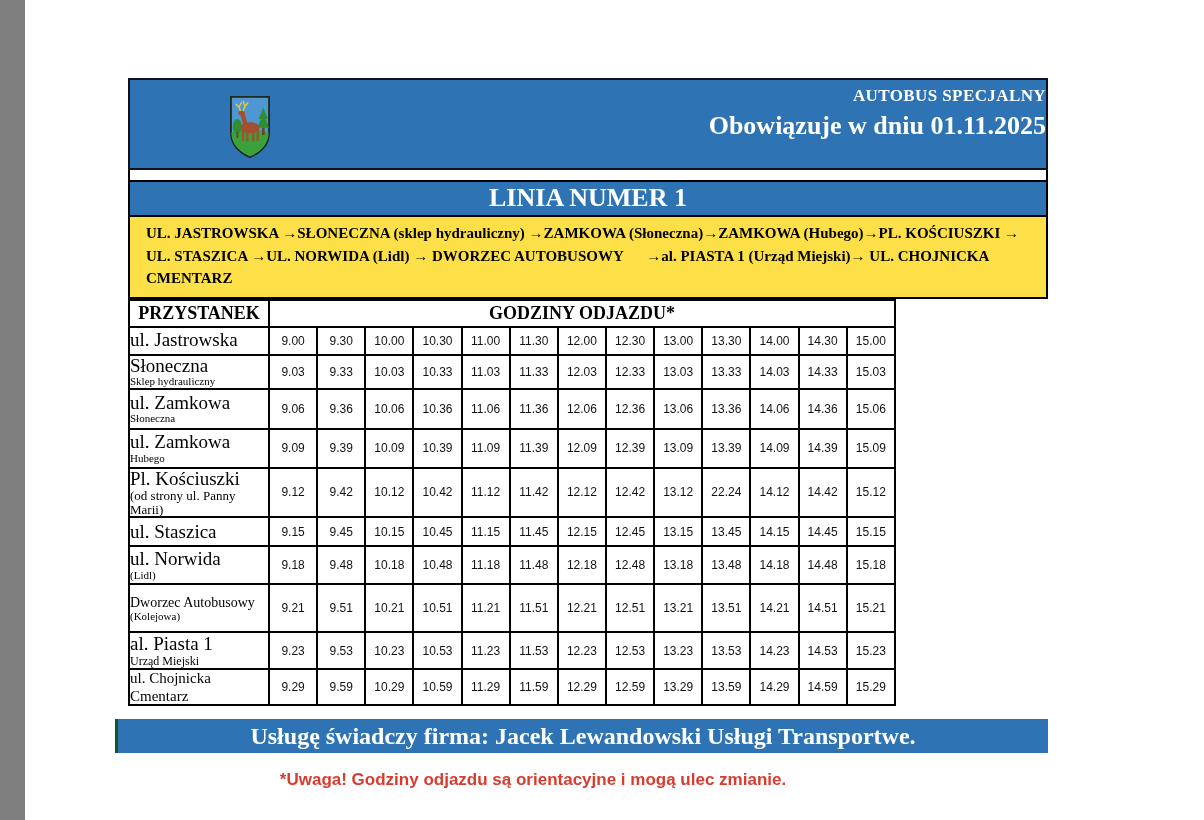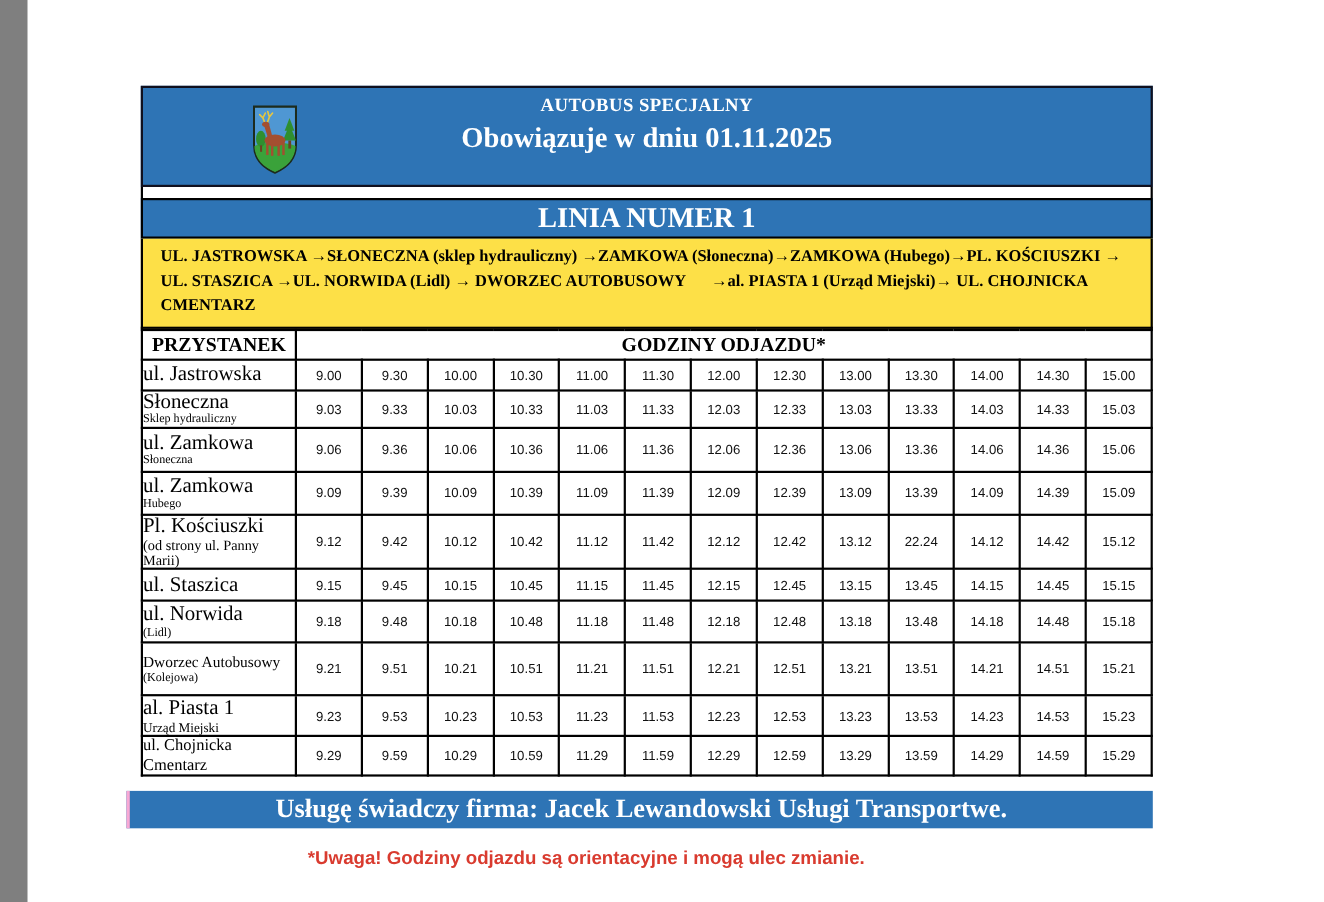--- a/index.html
+++ b/index.html
@@ -6,21 +6,21 @@
   body {
     width:1204px; height:820px; background:#ffffff; overflow:hidden;
     font-family:"Liberation Serif", serif; position:relative;
   }
   .left-strip { position:absolute; left:0; top:0; width:25px; height:820px; background:#7f7f7f; }
   .page { position:absolute; left:128px; top:78px; width:920px; }
 
   
   .header-box {
     box-sizing:border-box; height:92px; background:#2e74b5; border:2px solid #10101e;
-    position:relative; color:#ffffff; text-align:center; padding-top:5px;
+    position:relative; color:#ffffff; text-align:right; padding-top:5px;
   }
   .coat { position:absolute; left:98px; top:9px; width:44px; height:76px; }
   .hdr-line { font-weight:bold; font-size:17px; line-height:21px; letter-spacing:.4px; }
   .hdr-date { font-weight:bold; font-size:26px; line-height:36px; margin-top:2px; }
 
   .spacer-row { box-sizing:border-box; height:10px; border-left:2px solid #000; border-right:2px solid #000; background:#fff; }
 
   
   .line-bar {
     box-sizing:border-box; height:37px; background:#2e74b5; border:2px solid #000;
@@ -28,21 +28,21 @@
   }
 
   
   .route-box {
     box-sizing:border-box; background:#fde047; border:2px solid #000; border-top:none;
     font-weight:bold; font-size:15px; color:#000; text-align:left;
     padding:5px 16px 7px; line-height:1.5;
   }
 
   
-  table.timetable { border-collapse:collapse; width:920px; table-layout:fixed;border-radius:12px; }
+  table.timetable { border-collapse:collapse; width:768px; table-layout:fixed;border-radius:12px; }
   .timetable col.stop-col { width:140px; }
   .timetable th, .timetable td { border:2px solid #000; padding:0; vertical-align:middle; }
   .timetable thead th { font-size:18px; font-weight:bold; height:25px; text-align:center; background:#fff; }
   .stop-cell { text-align:left; background:#fff; }
   .stop-name { font-size:19px; line-height:1.08; }
   .stop-sub  { font-size:11px; line-height:1.05; }
   .time-cell {
     font-family:"Liberation Sans", sans-serif; font-size:12px; text-align:center;
     color:#111; background:#fff;
   }
@@ -59,21 +59,21 @@
   tbody tr:nth-child(5)  .stop-sub { font-size:13px; }
   tbody tr:nth-child(8)  .stop-name { font-size:14px; line-height:1.25; }
   tbody tr:nth-child(8)  .stop-sub  { font-size:11px; }
   tbody tr:nth-child(9)  .stop-sub  { font-size:12px; }
   tbody tr:nth-child(10) .stop-name { font-size:15px; line-height:1.15; }
   tbody tr:nth-child(10) .stop-sub  { font-size:15px; line-height:1.1; }
 
   
   .footer-bar {
     box-sizing:border-box; margin-left:-13px; width:933px; height:34px; margin-top:13px;
-    background:#2e74b5; border-left:3px solid #f9a8d4;
+    background:#2e74b5; border-left:3px solid #14532d;
     color:#fff; font-weight:bold; font-size:24px; text-align:center; line-height:34px;
   }
   .note {
     margin-top:17px; width:920px; transform:translateX(-55px); text-align:center;
     color:#d93b2f; font-family:"Liberation Sans", sans-serif; font-weight:bold; font-size:17px;
   }
 </style>
 </head>
 <body>
 

